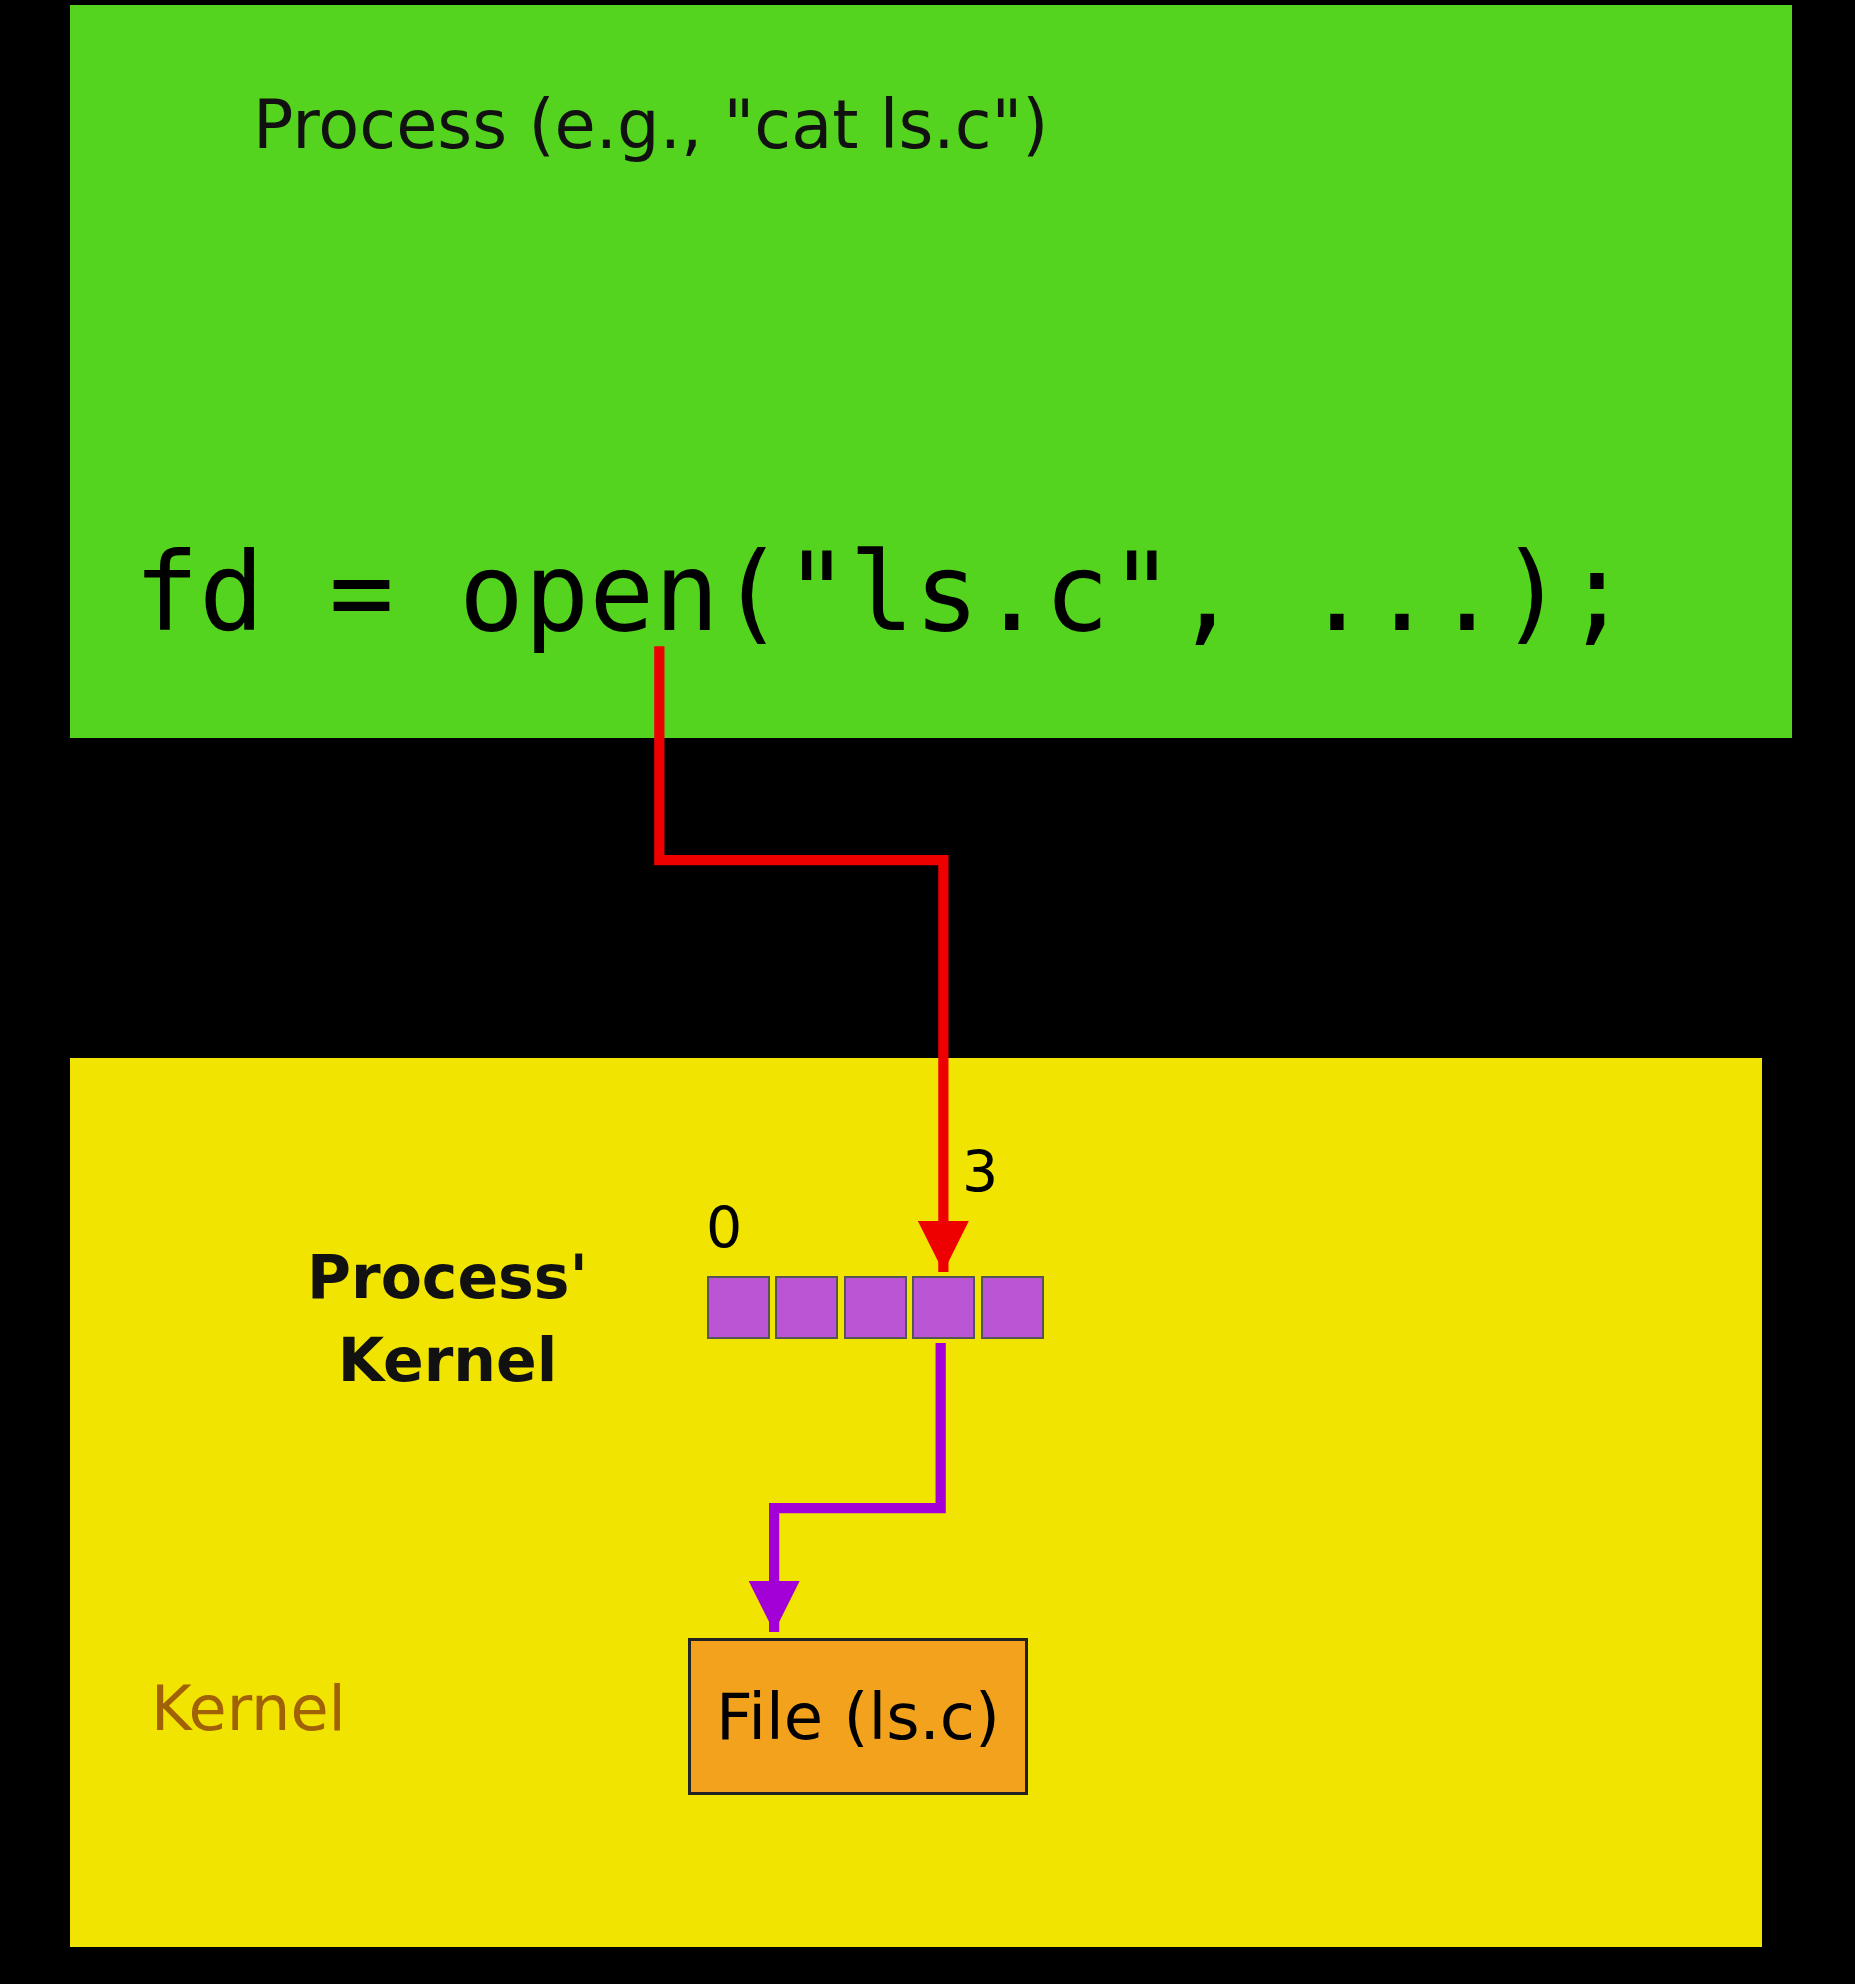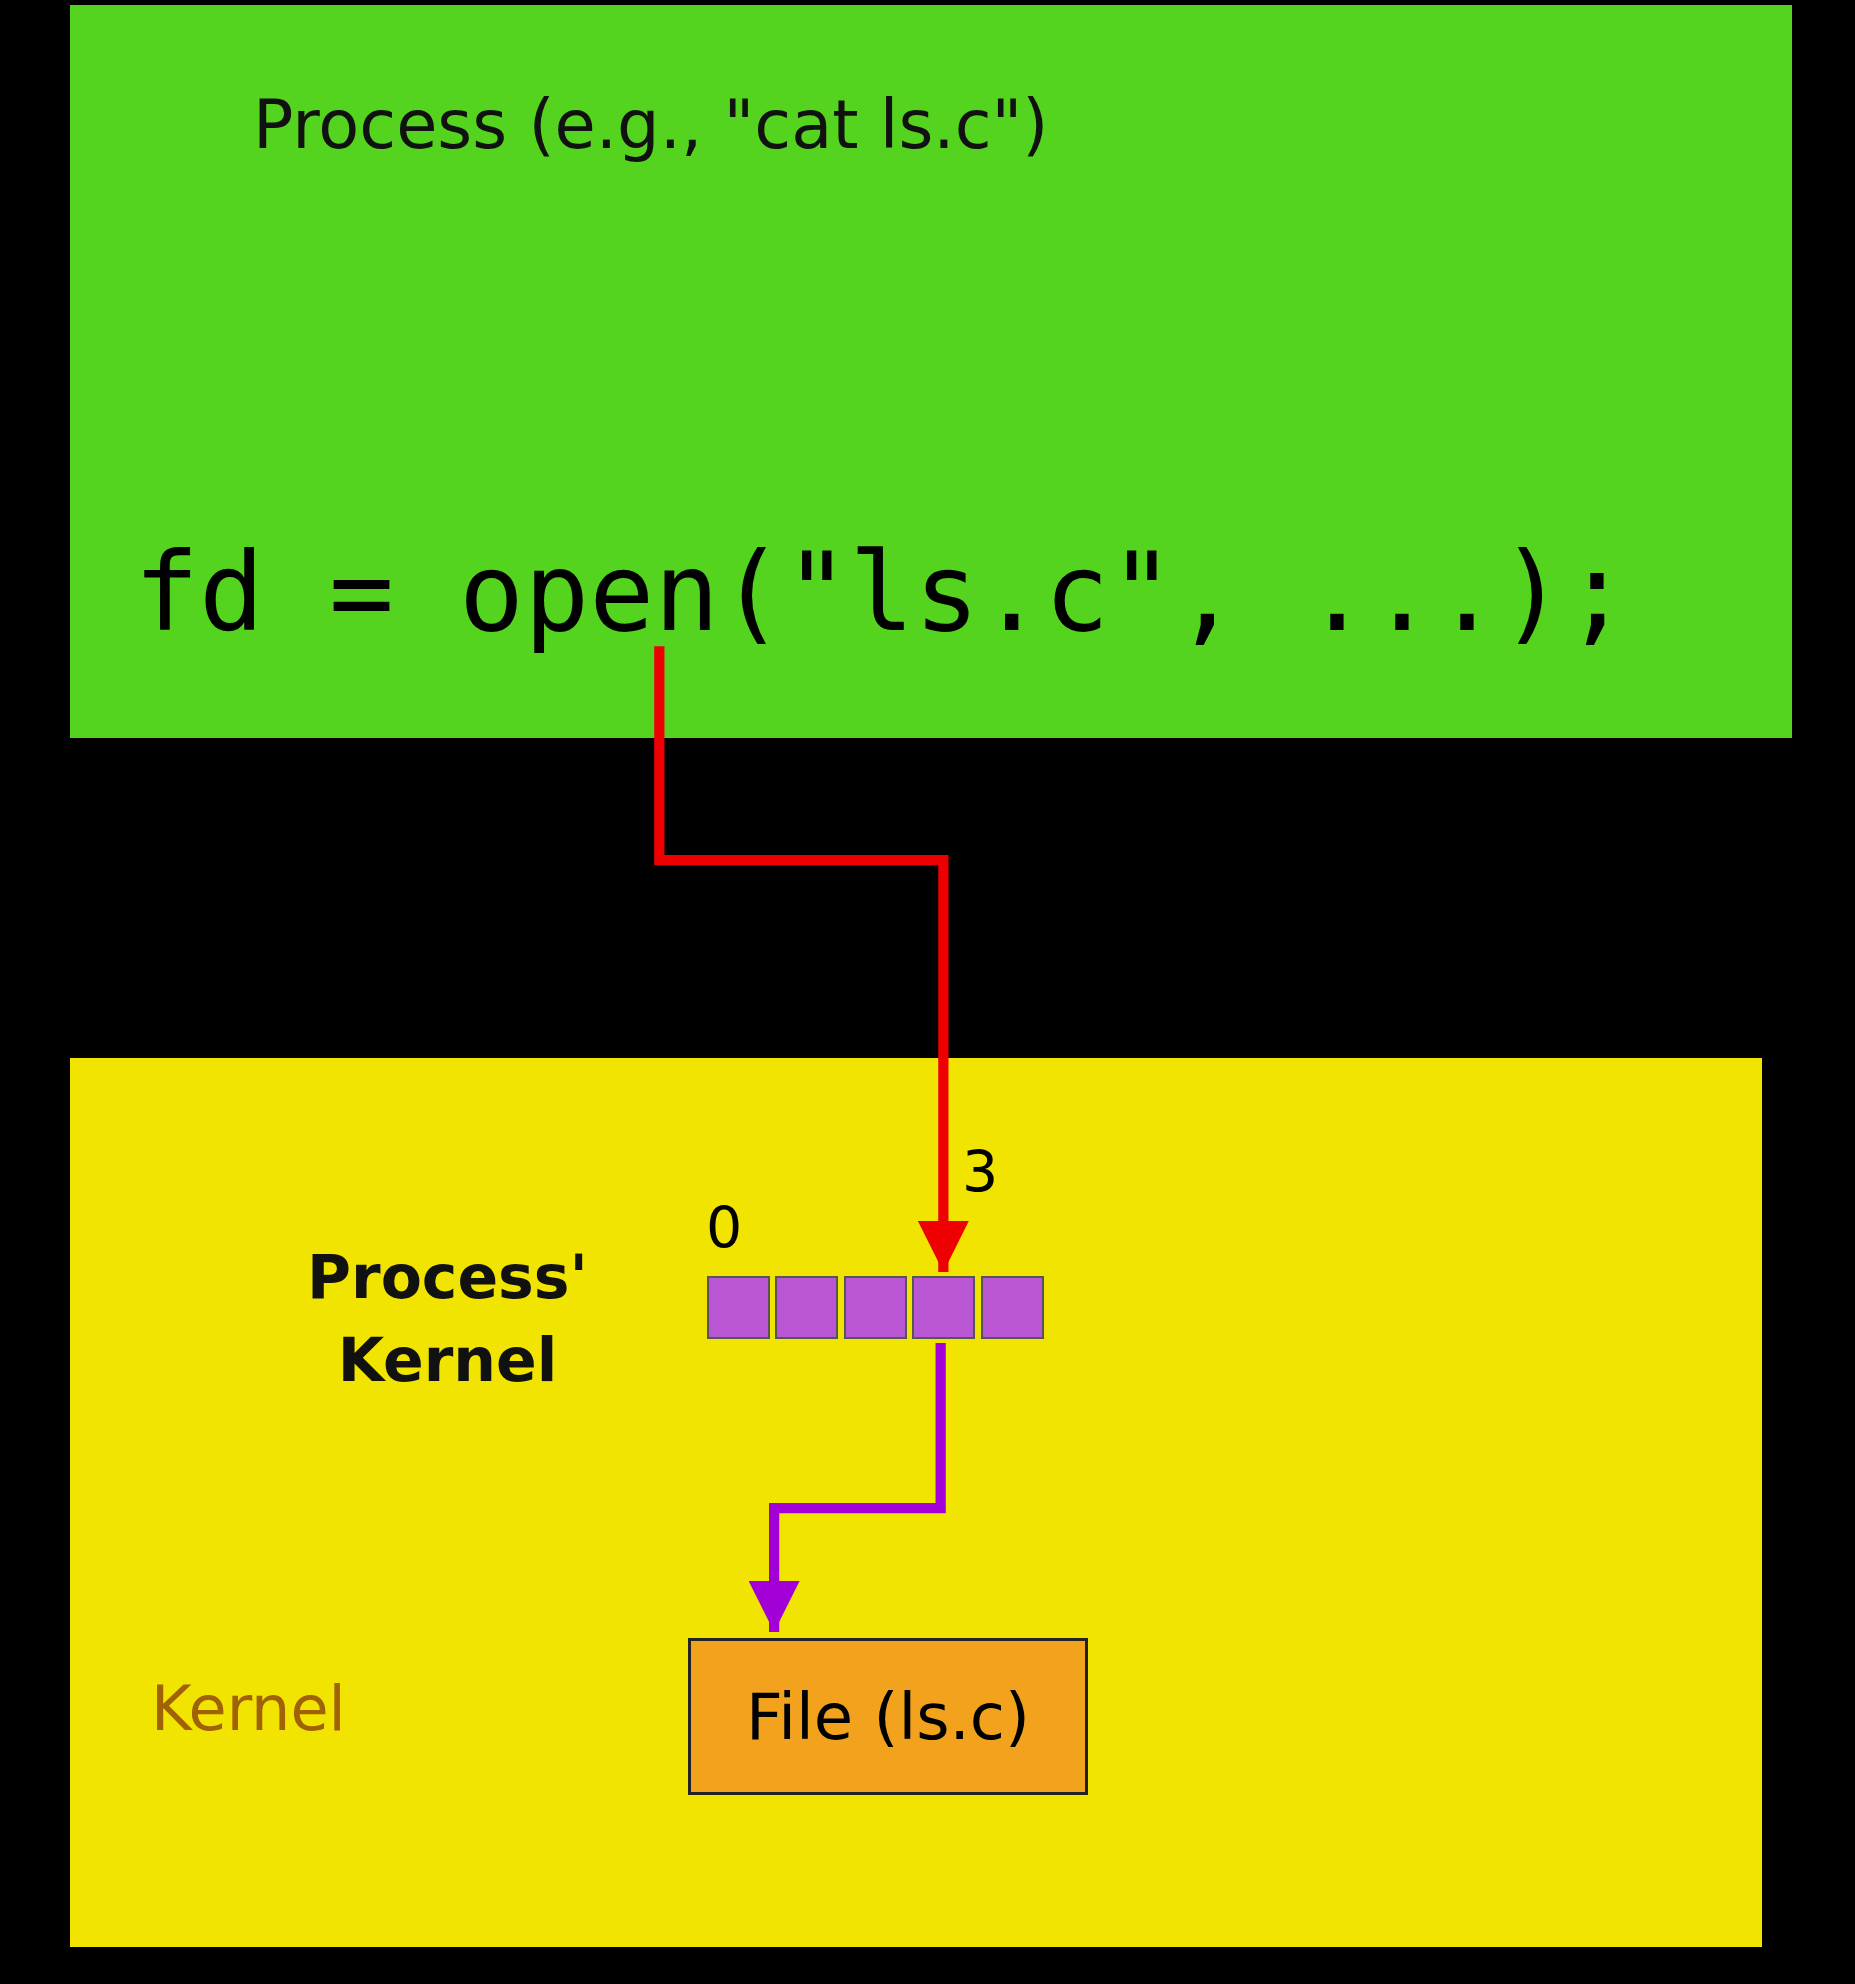--- a/index.html
+++ b/index.html
@@ -49,21 +49,21 @@
   }
   #fd-table-label{
     position:absolute;left:135px;top:178px;width:485px;
     text-align:center;font-size:60px;line-height:1.38;color:#111;font-weight:bold;
   }
   #kernel-label{
     position:absolute;left:81px;top:614px;
     font-size:62px;color:#a16207;
   }
   #file-box{
-    position:absolute;left:618px;top:580px;width:400px;height:157px;
+    position:absolute;left:618px;top:580px;width:340px;height:157px;
     background:var(--file-box-fill,#f2a21d);
     border:3.2px solid #222;box-sizing:border-box;
     display:flex;align-items:center;justify-content:center;
   }
   #file-box-label{font-size:64px;color:#000;white-space:nowrap;}
   #arrow-layer{
     position:absolute;left:0;top:0;width:1856px;height:1985px;
     pointer-events:none;
   }
   .arrow-open-line{stroke:var(--arrow-open,#e00);stroke-width:19;fill:none;}

